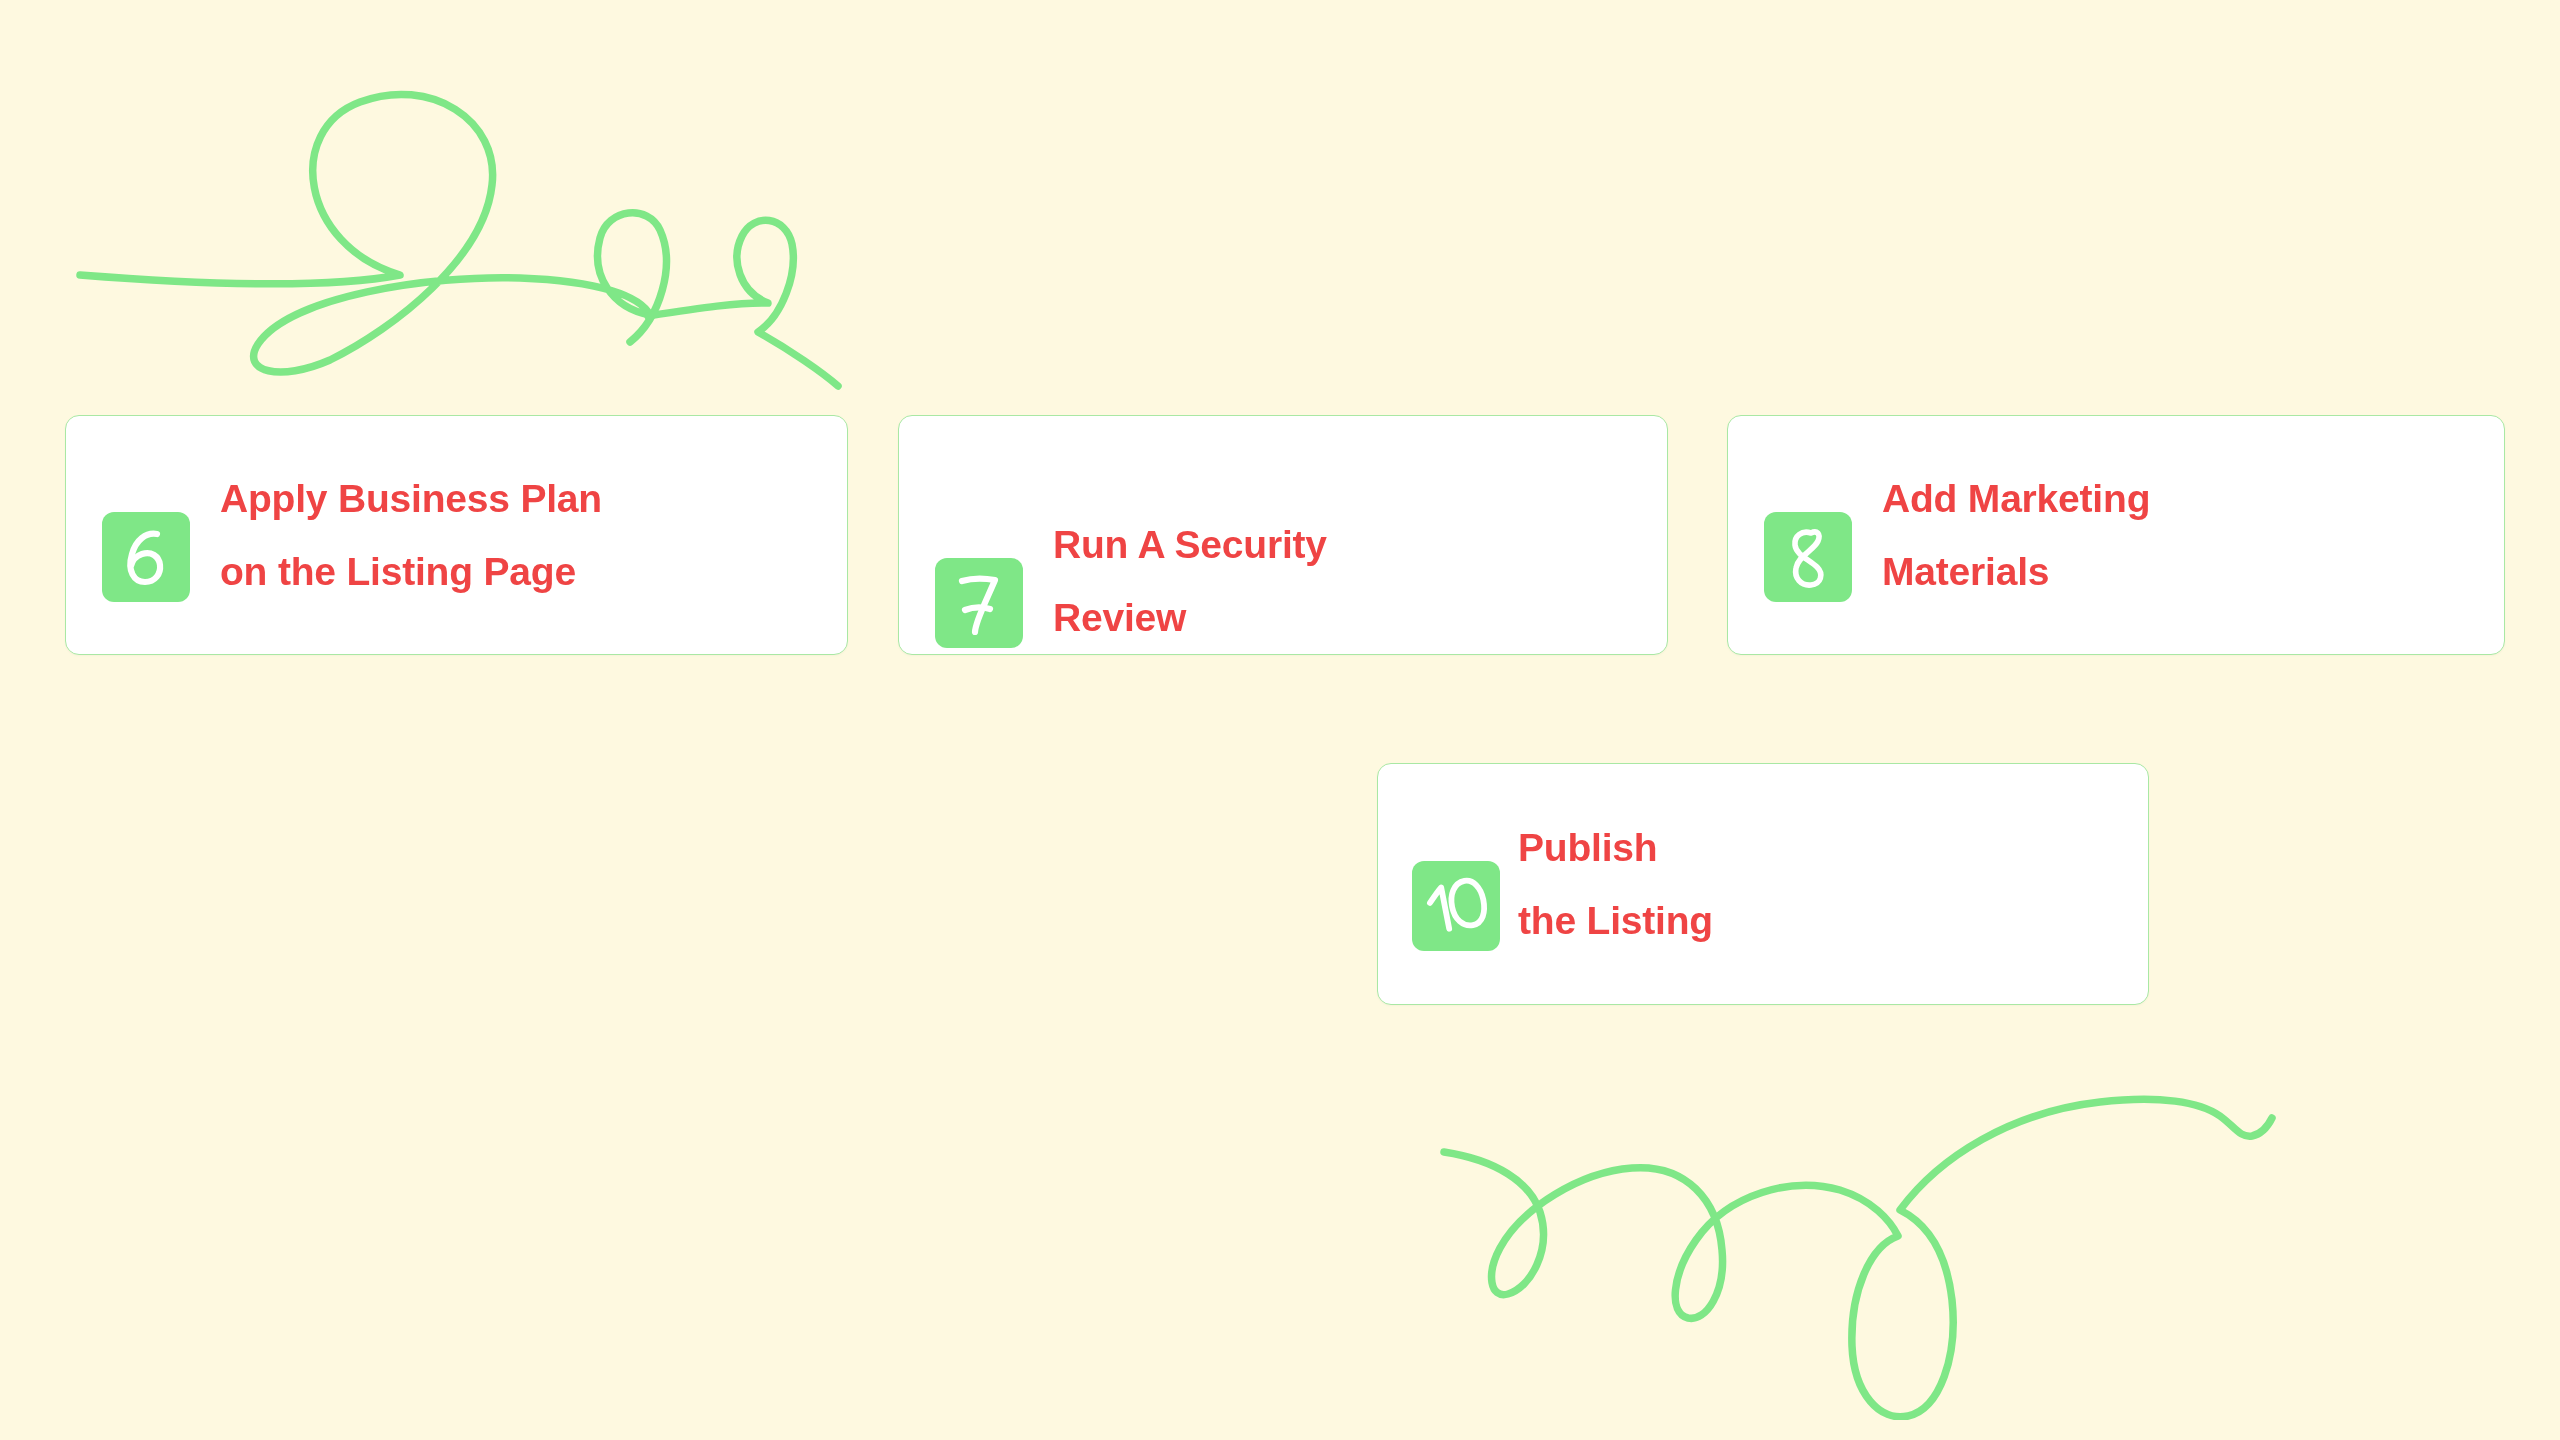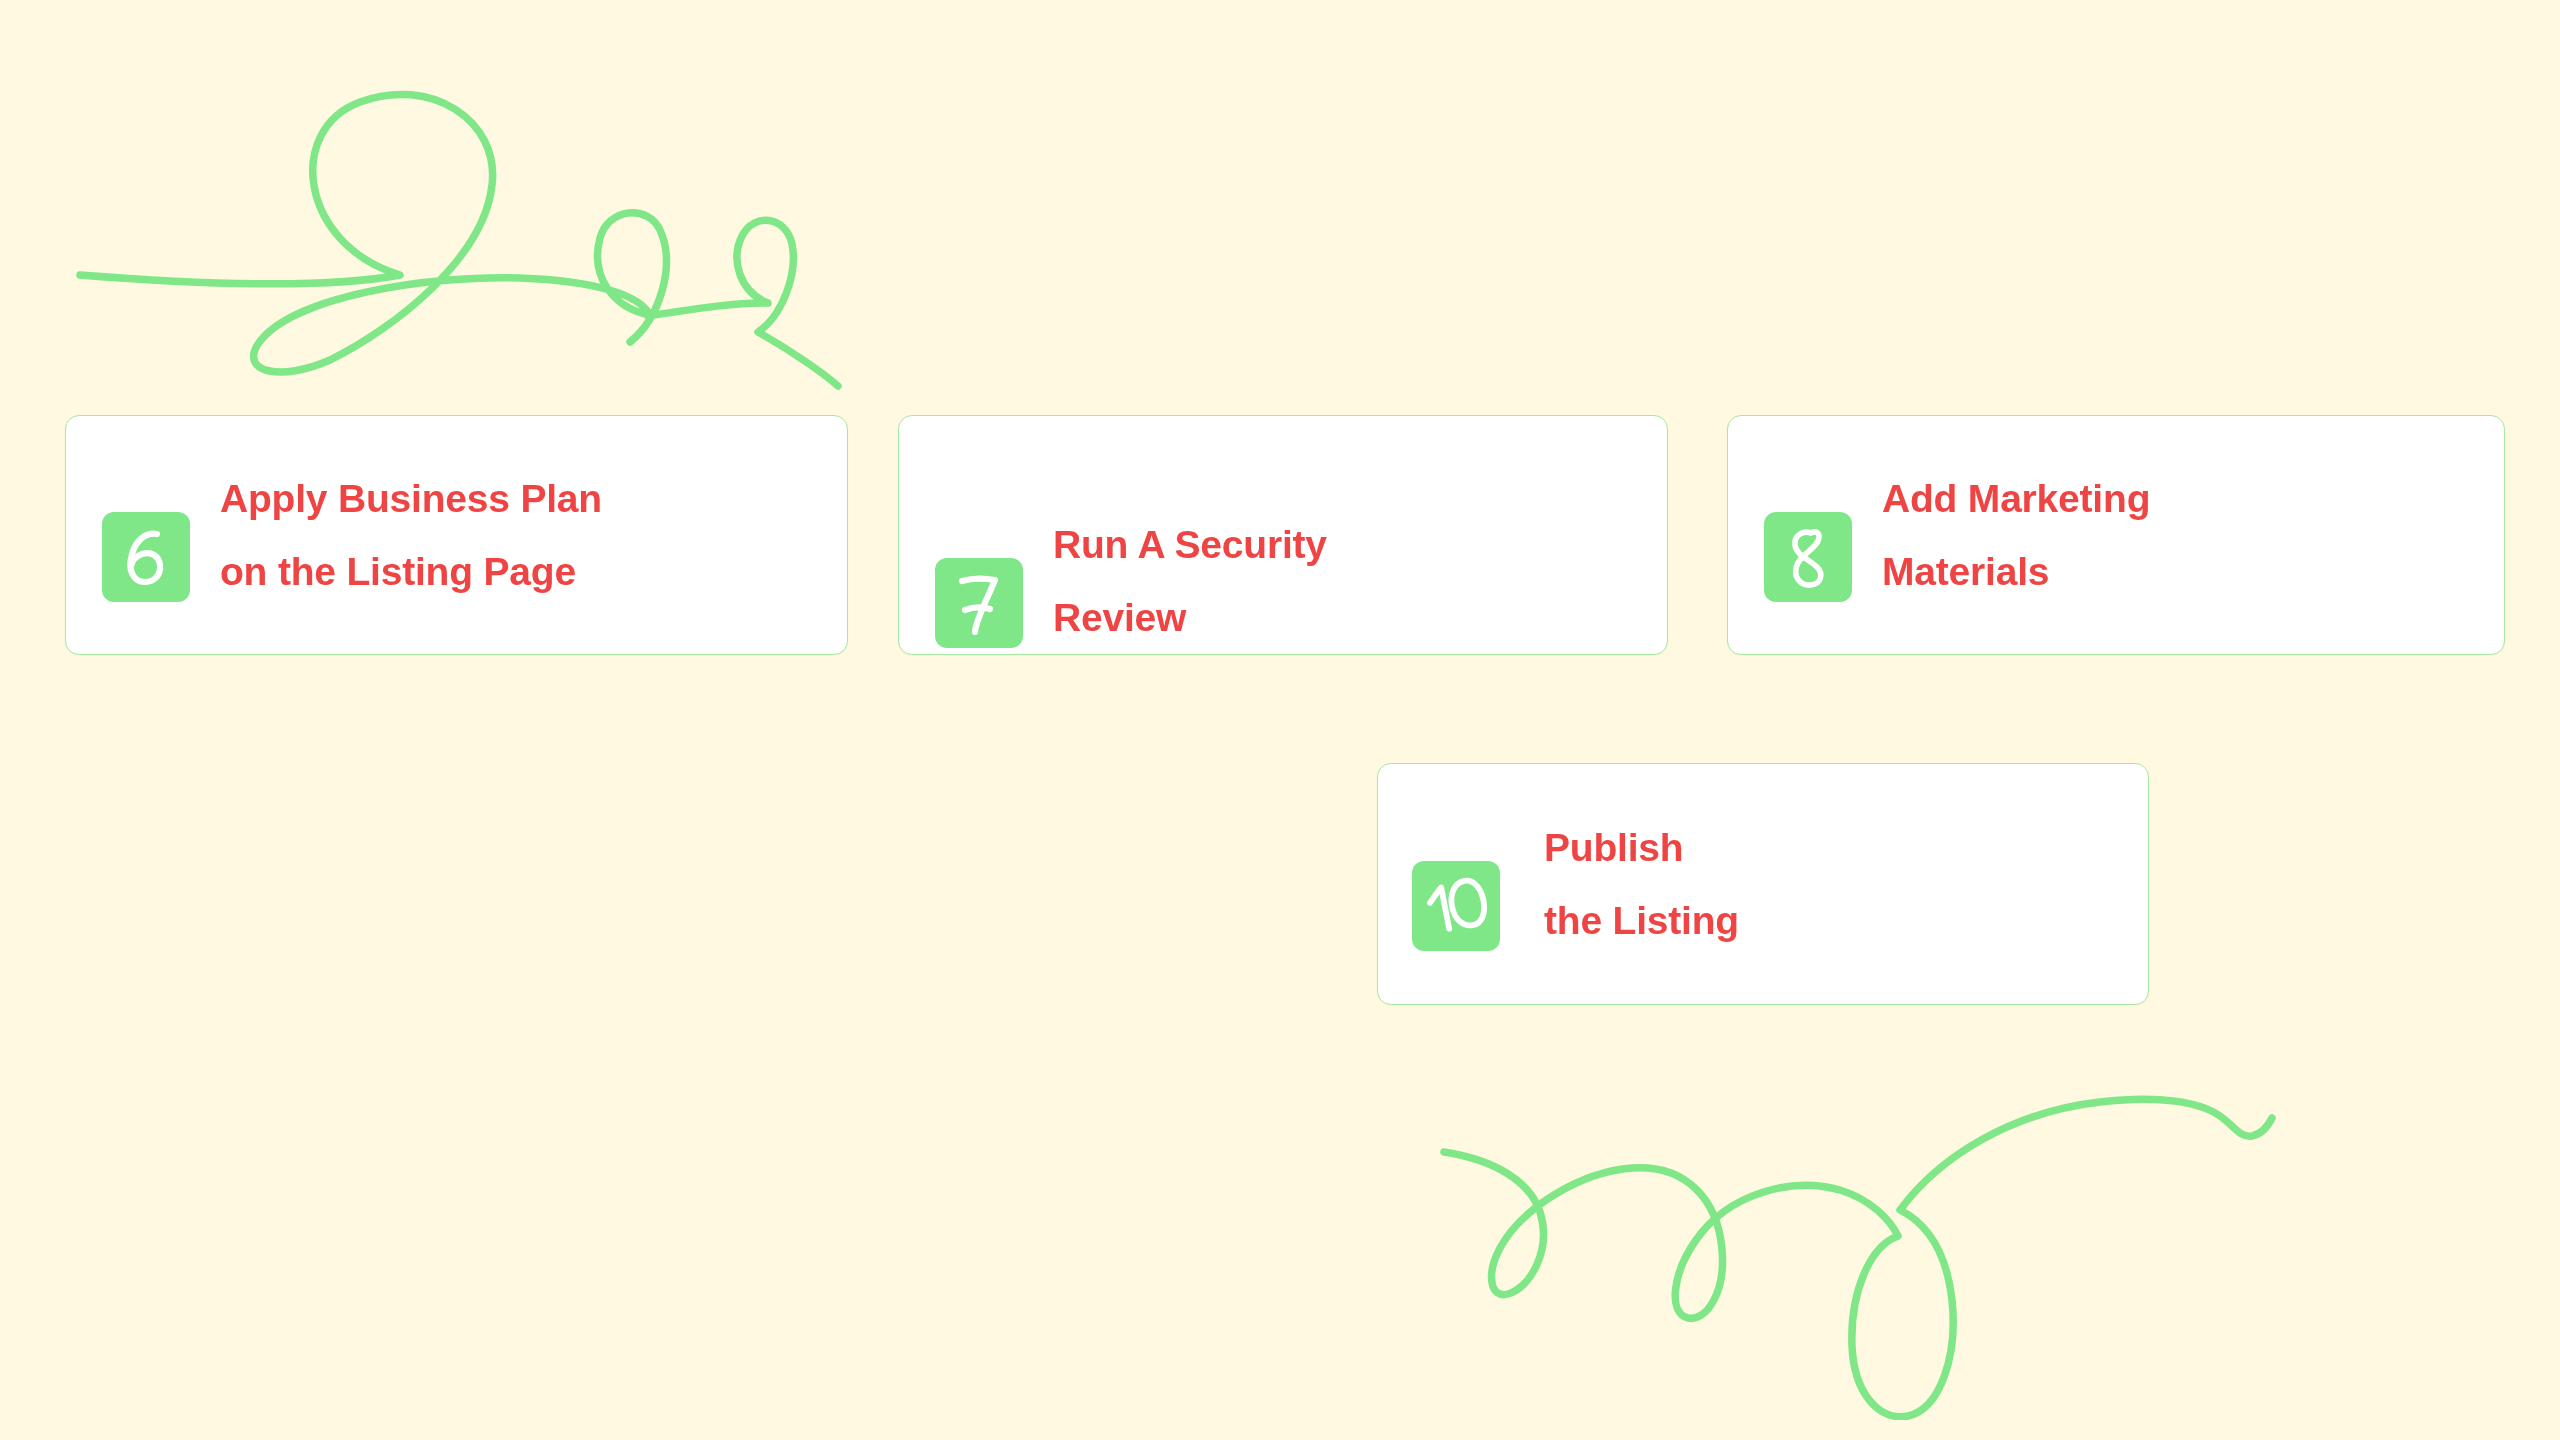--- a/index.html
+++ b/index.html
@@ -90,21 +90,21 @@
   #card-6  .badge,
   #card-7  .badge,
   #card-8  .badge { width: 88px;  height: 90px; margin-top: 50px; }
   #card-9  .badge { width: 88px;  height: 90px; margin-top: 47px; }
   #card-10 .badge { width: 88px;  height: 90px; margin-top: 50px; }
 
   #card-6 .card-inner,
   #card-7 .card-inner,
   #card-8 .card-inner { padding: 0 36px; gap: 30px; }
   #card-9 .card-inner  { padding: 0 34px; gap: 28px; }
-  #card-10 .card-inner { padding: 0 34px; gap: 44px; }
+  #card-10 .card-inner { padding: 0 34px; gap: 18px; }
 
   #card-9 .card-title  { line-height: 73px; }
   #card-10 .card-title { line-height: 73px; }
 </style>
 </head>
 <body>
 
 <div class="canvas">
 
   <svg id="doodle-top" class="doodle" viewBox="0 0 920 340" xmlns="http://www.w3.org/2000/svg" fill="none">

